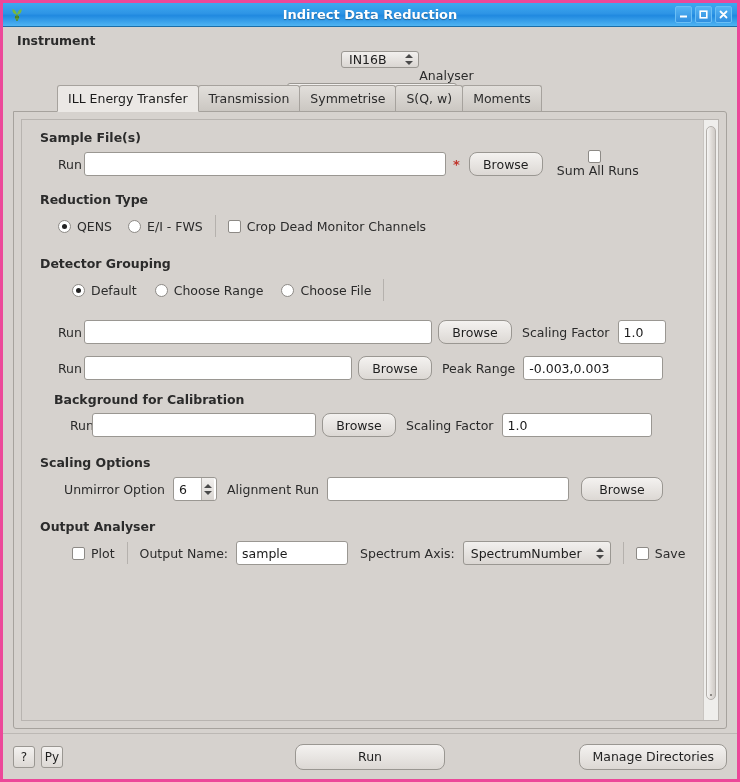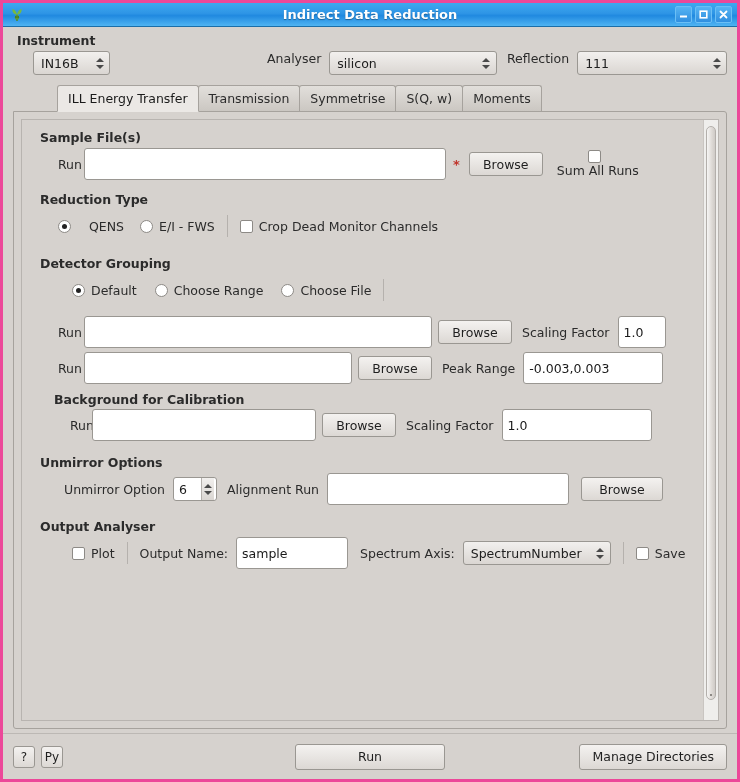--- a/index.html
+++ b/index.html
@@ -69,22 +69,23 @@
     padding: 6px 10px 4px 14px;
     flex: 0 0 auto;
   }
   .instr-label {
     font-size: 12.5px;
     font-weight: bold;
     color: #2b2b2b;
     margin-bottom: 3px;
   }
   .instr-row {
-    display: flex; 
-    height: 24px;
+    display: flex; align-items: center;
+    height: 24px;
+    flex-direction: column;
   }
   .combo {
     background: linear-gradient(to bottom, #f2f0ee, #dad6d2);
     border: 1px solid #9a9792;
     border-radius: 3px;
     height: 24px;
     display: flex; align-items: center;
     padding: 0 4px 0 7px;
     font-size: 12.5px;
     color: #202020;
@@ -215,32 +216,32 @@
   .row.tight { margin-bottom: 12px; }
   .row-label {
     font-size: 12.5px;
     color: #2b2b2b;
     white-space: nowrap;
   }
   .textfield {
     background: #ffffff;
     border: 1px solid #9a9792;
     border-radius: 3px;
-    height: 32px;
+    height: 24px;
     display: flex; align-items: center;
     padding: 0 5px;
     font-size: 12.5px;
     color: #1a1a1a;
     overflow: hidden;
     white-space: nowrap;
   }
   .btn {
     background: linear-gradient(to bottom, #f4f2f0, #dcd8d4);
     border: 1px solid #9a9792;
-    border-radius: 3px;
+    border-radius: 8px;
     height: 24px;
     padding: 0 10px;
     display: flex; align-items: center; justify-content: center;
     font-size: 12.5px;
     color: #1f1f1f;
     white-space: nowrap;
   }
   .asterisk {
     color: #c0342b;
     font-size: 13px;
@@ -440,21 +441,21 @@
           <span class="asterisk">*</span>
           <div class="btn" style="width:74px;">Browse</div>
           <span class="checkbox-wrap" style="margin-left:14px;flex-direction:column;">
             <span class="checkbox"></span>
             <span>Sum All Runs</span>
           </span>
         </div>
 
         <div class="group-title" style="margin-top:16px;">Reduction Type</div>
         <div class="row">
-          <span class="radio-wrap" style="margin-left:18px;gap:12px;">
+          <span class="radio-wrap" style="margin-left:18px;">
             <span class="radio checked"></span>
             <span>QENS</span>
           </span>
           <span class="radio-wrap" style="margin-left:16px;">
             <span class="radio"></span>
             <span>E/I - FWS</span>
           </span>
           <span class="vsep"></span>
           <span class="checkbox-wrap">
             <span class="checkbox"></span>
@@ -497,21 +498,21 @@
 
         <div class="sub-title" style="margin-top:12px;">Background for Calibration</div>
         <div class="row">
           <span class="row-label" style="width:52px;padding-left:30px;">Run</span>
           <div class="textfield" style="width:224px;"></div>
           <div class="btn" style="width:74px;margin-left:6px;">Browse</div>
           <span class="row-label" style="margin-left:10px;">Scaling Factor</span>
           <div class="textfield" style="width:150px;margin-left:8px;">1.0</div>
         </div>
 
-        <div class="group-title" style="margin-top:18px;">Unmirror Options</div>
+        <div class="group-title" style="margin-top:18px;">Scaling Options</div>
         <div class="row">
           <span class="row-label" style="margin-left:24px;">Unmirror Option</span>
           <div class="spinbox" style="width:44px;margin-left:8px;">
             <span class="val">6</span>
             <span class="spin-btns">
               <span class="arrow-up"></span>
                 <span class="arrow-down"></span>
             </span>
           </div>
           <span class="row-label" style="margin-left:10px;">Alignment Run</span>

